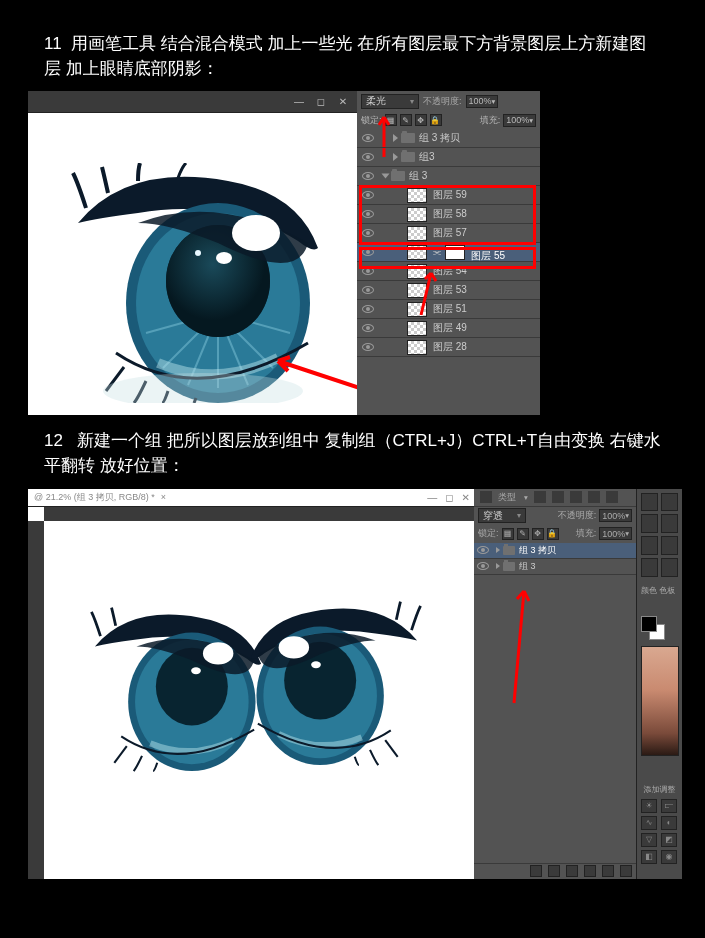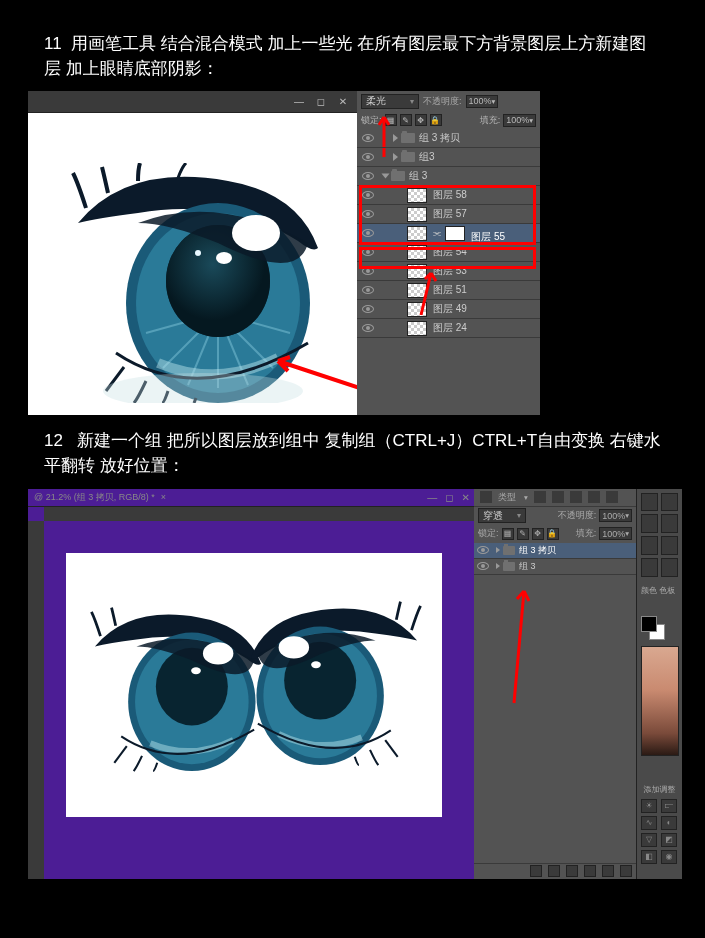--- a/index.html
+++ b/index.html
@@ -45,21 +45,21 @@
 .layer-row.sel { background: #4a5f7a; }
 .layer-row.sel .ln { color: #fff; margin-top: 8px; }
 .redbox { position: absolute; border: 3px solid #ff0000; pointer-events: none; }
 .redbox.a { left: 2px; top: 56px; width: 177px; height: 60px; }
 .redbox.b { left: 2px; top: 118px; width: 177px; height: 22px; }
 .arrow-to-layers { position: absolute; left: 60px; top: 138px; width: 20px; height: 50px; }
 .arrow-to-layers svg { width: 100%; height: 100%; }
 
 
 .fig2 { display: flex; margin: 10px 0 0 28px; width: 654px; height: 390px; }
-.left2 { width: 446px; height: 390px; background: #4c1d95; position: relative; }
+.left2 { width: 446px; height: 390px; background: #ffffff; position: relative; }
 .tabrow { height: 18px; display: flex; align-items: center; padding: 0 6px; color: #888; font-size: 9px; border-bottom: 1px solid #222; }
 .tabrow .x { margin-left: 6px; color: #888; }
 .ruler-top { position: absolute; left: 16px; top: 18px; right: 0; height: 14px; background: #3a3a3a; }
 .ruler-left { position: absolute; left: 0; top: 32px; width: 16px; bottom: 0; background: #3a3a3a; }
 .canvas2 { position: absolute; left: 38px; top: 64px; width: 376px; height: 264px; background: #fff; }
 .eye2l { position: absolute; left: 22px; top: 50px; width: 180px; height: 170px; }
 .eye2r { position: absolute; left: 178px; top: 44px; width: 180px; height: 170px; transform: scaleX(-1); }
 .winctrl2 { position: absolute; right: 4px; top: 0; height: 18px; display: flex; gap: 8px; align-items: center; color: #888; font-size: 10px; }
 
 .right2 { width: 208px; height: 390px; background: #535353; display: flex; }
@@ -228,20 +228,29 @@
         <span class="ln">组 3</span>
       </div>
 
       <div class="layer-row">
           <span class="vis">
             <span class="eye-ico"></span>
           </span>
           <span class="indent"></span>
           <span class="indent"></span>
           <span class="thumb"></span>
+          <span class="ln">图层 59</span>
+        </div>
+      <div class="layer-row">
+          <span class="vis">
+            <span class="eye-ico"></span>
+          </span>
+          <span class="indent"></span>
+          <span class="indent"></span>
+          <span class="thumb"></span>
           <span class="ln">图层 58</span>
         </div>
       <div class="layer-row">
           <span class="vis">
             <span class="eye-ico"></span>
           </span>
           <span class="indent"></span>
           <span class="indent"></span>
           <span class="thumb"></span>
           <span class="ln">图层 57</span>
@@ -293,21 +302,21 @@
           <span class="thumb"></span>
           <span class="ln">图层 49</span>
         </div>
       <div class="layer-row">
           <span class="vis">
             <span class="eye-ico"></span>
           </span>
           <span class="indent"></span>
           <span class="indent"></span>
           <span class="thumb"></span>
-          <span class="ln">图层 24</span>
+          <span class="ln">图层 28</span>
         </div>
 
       <div class="redbox a"></div>
       <div class="redbox b"></div>
       <div class="arrow-to-layers">
         <svg viewBox="0 0 20 50">
             <path d="M4 48 L14 6 M14 6 L8 12 M14 6 L19 14" stroke="#f00" stroke-width="3" fill="none"></path>
           </svg>
       </div>
     </div>

